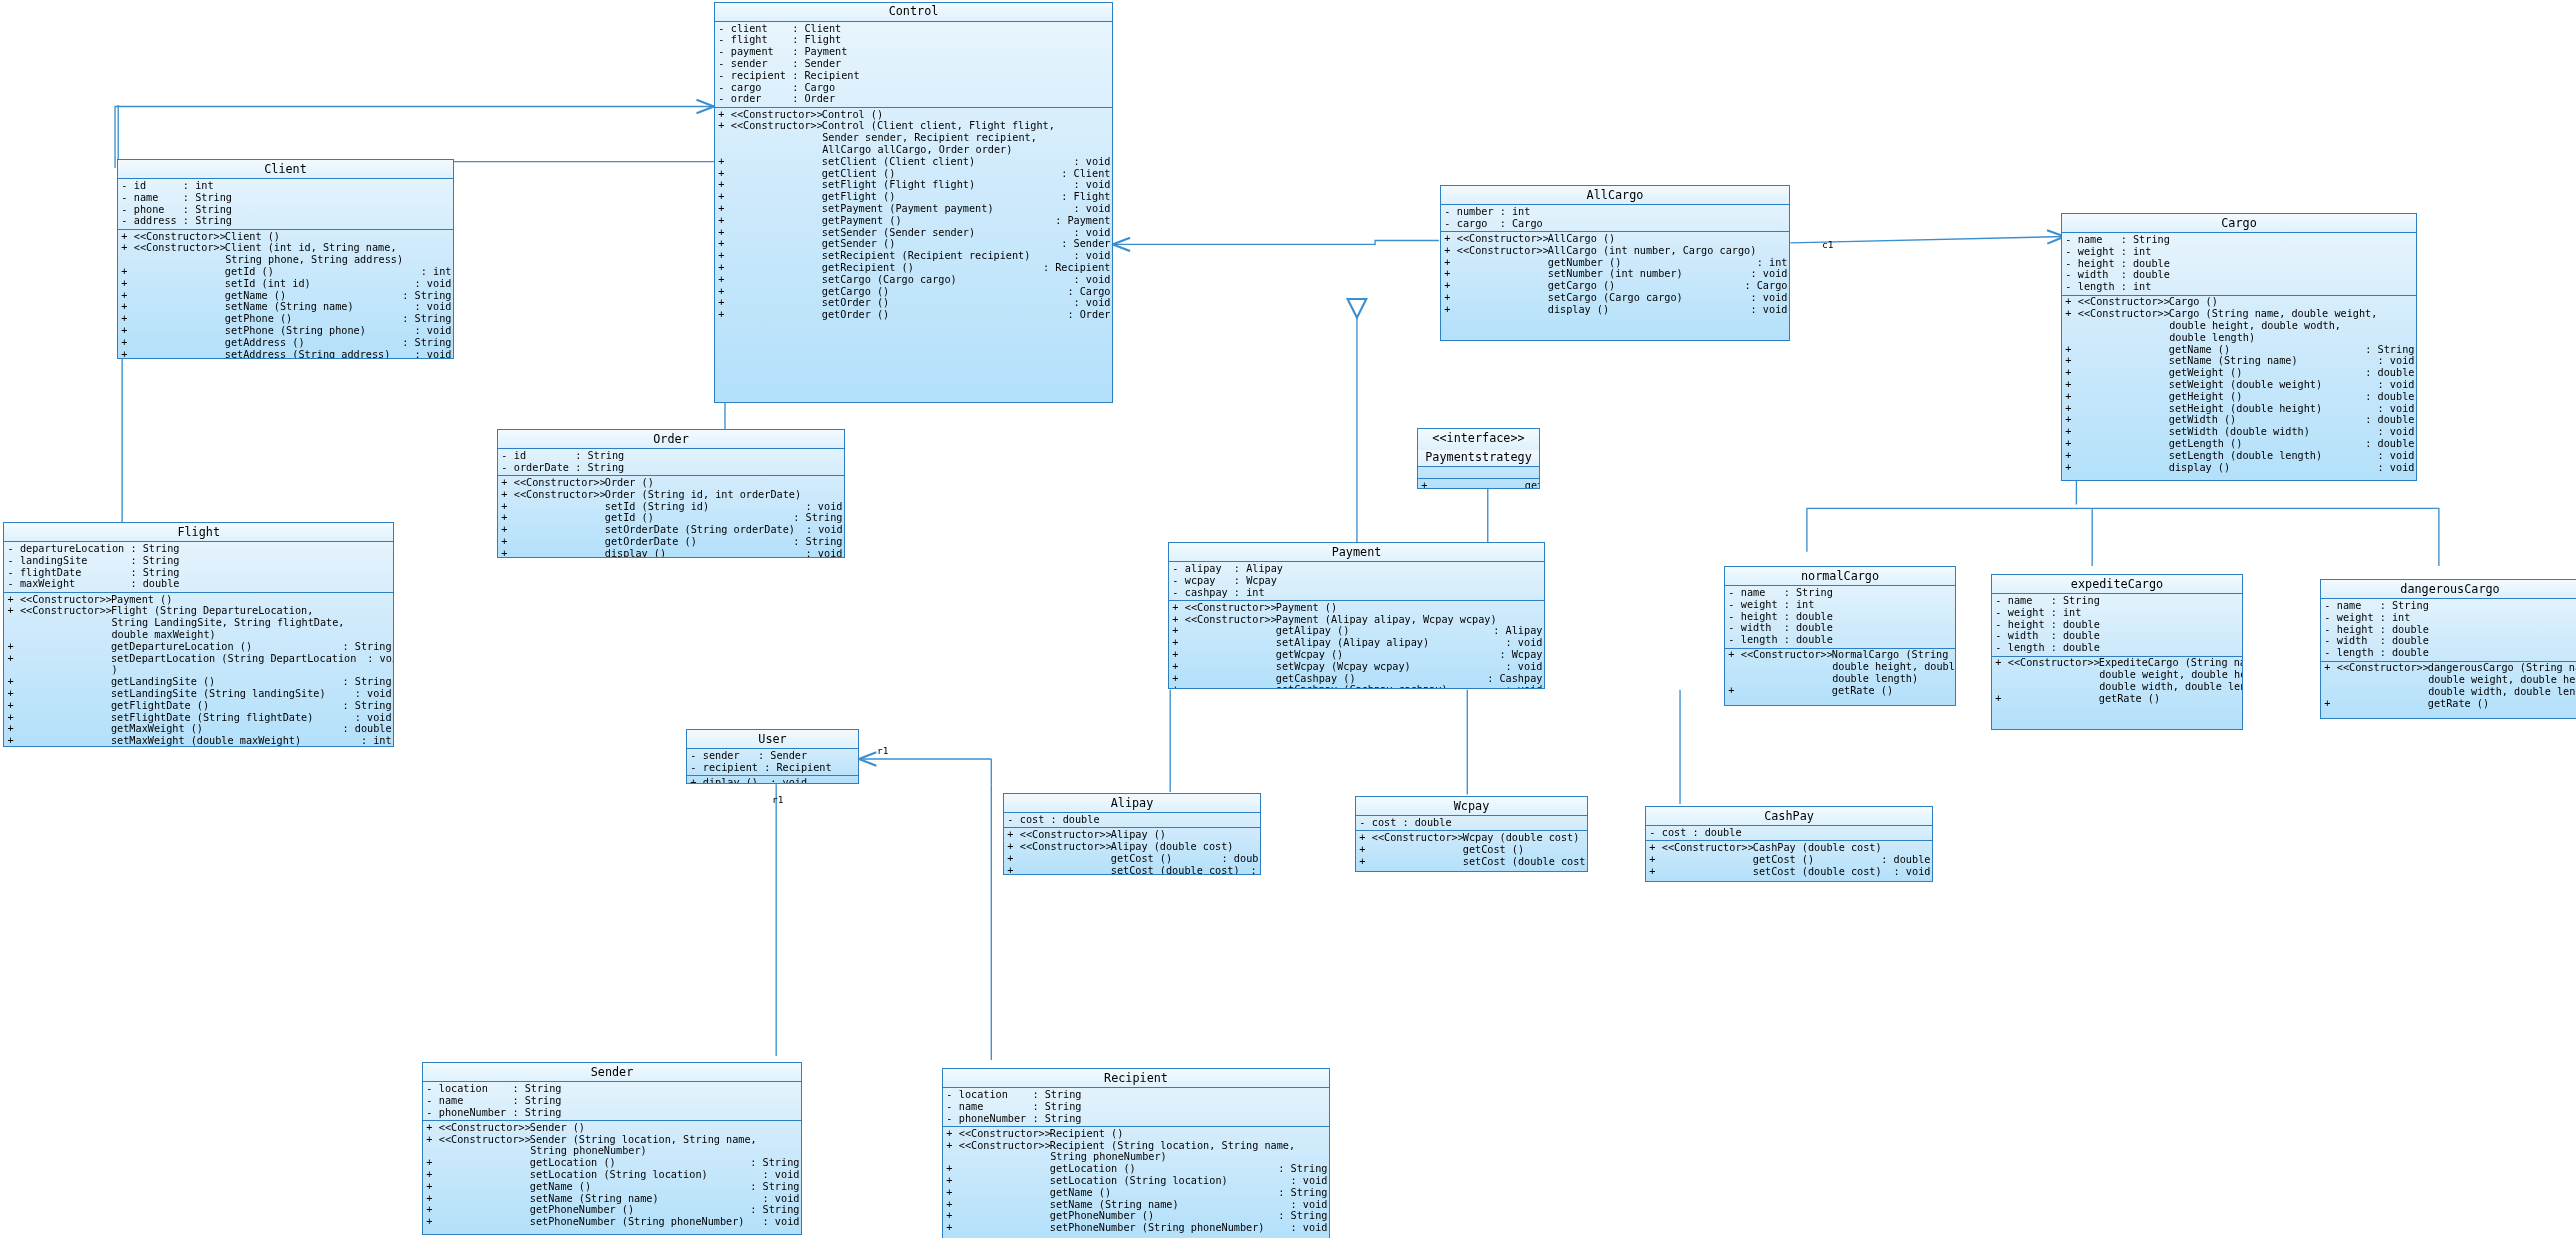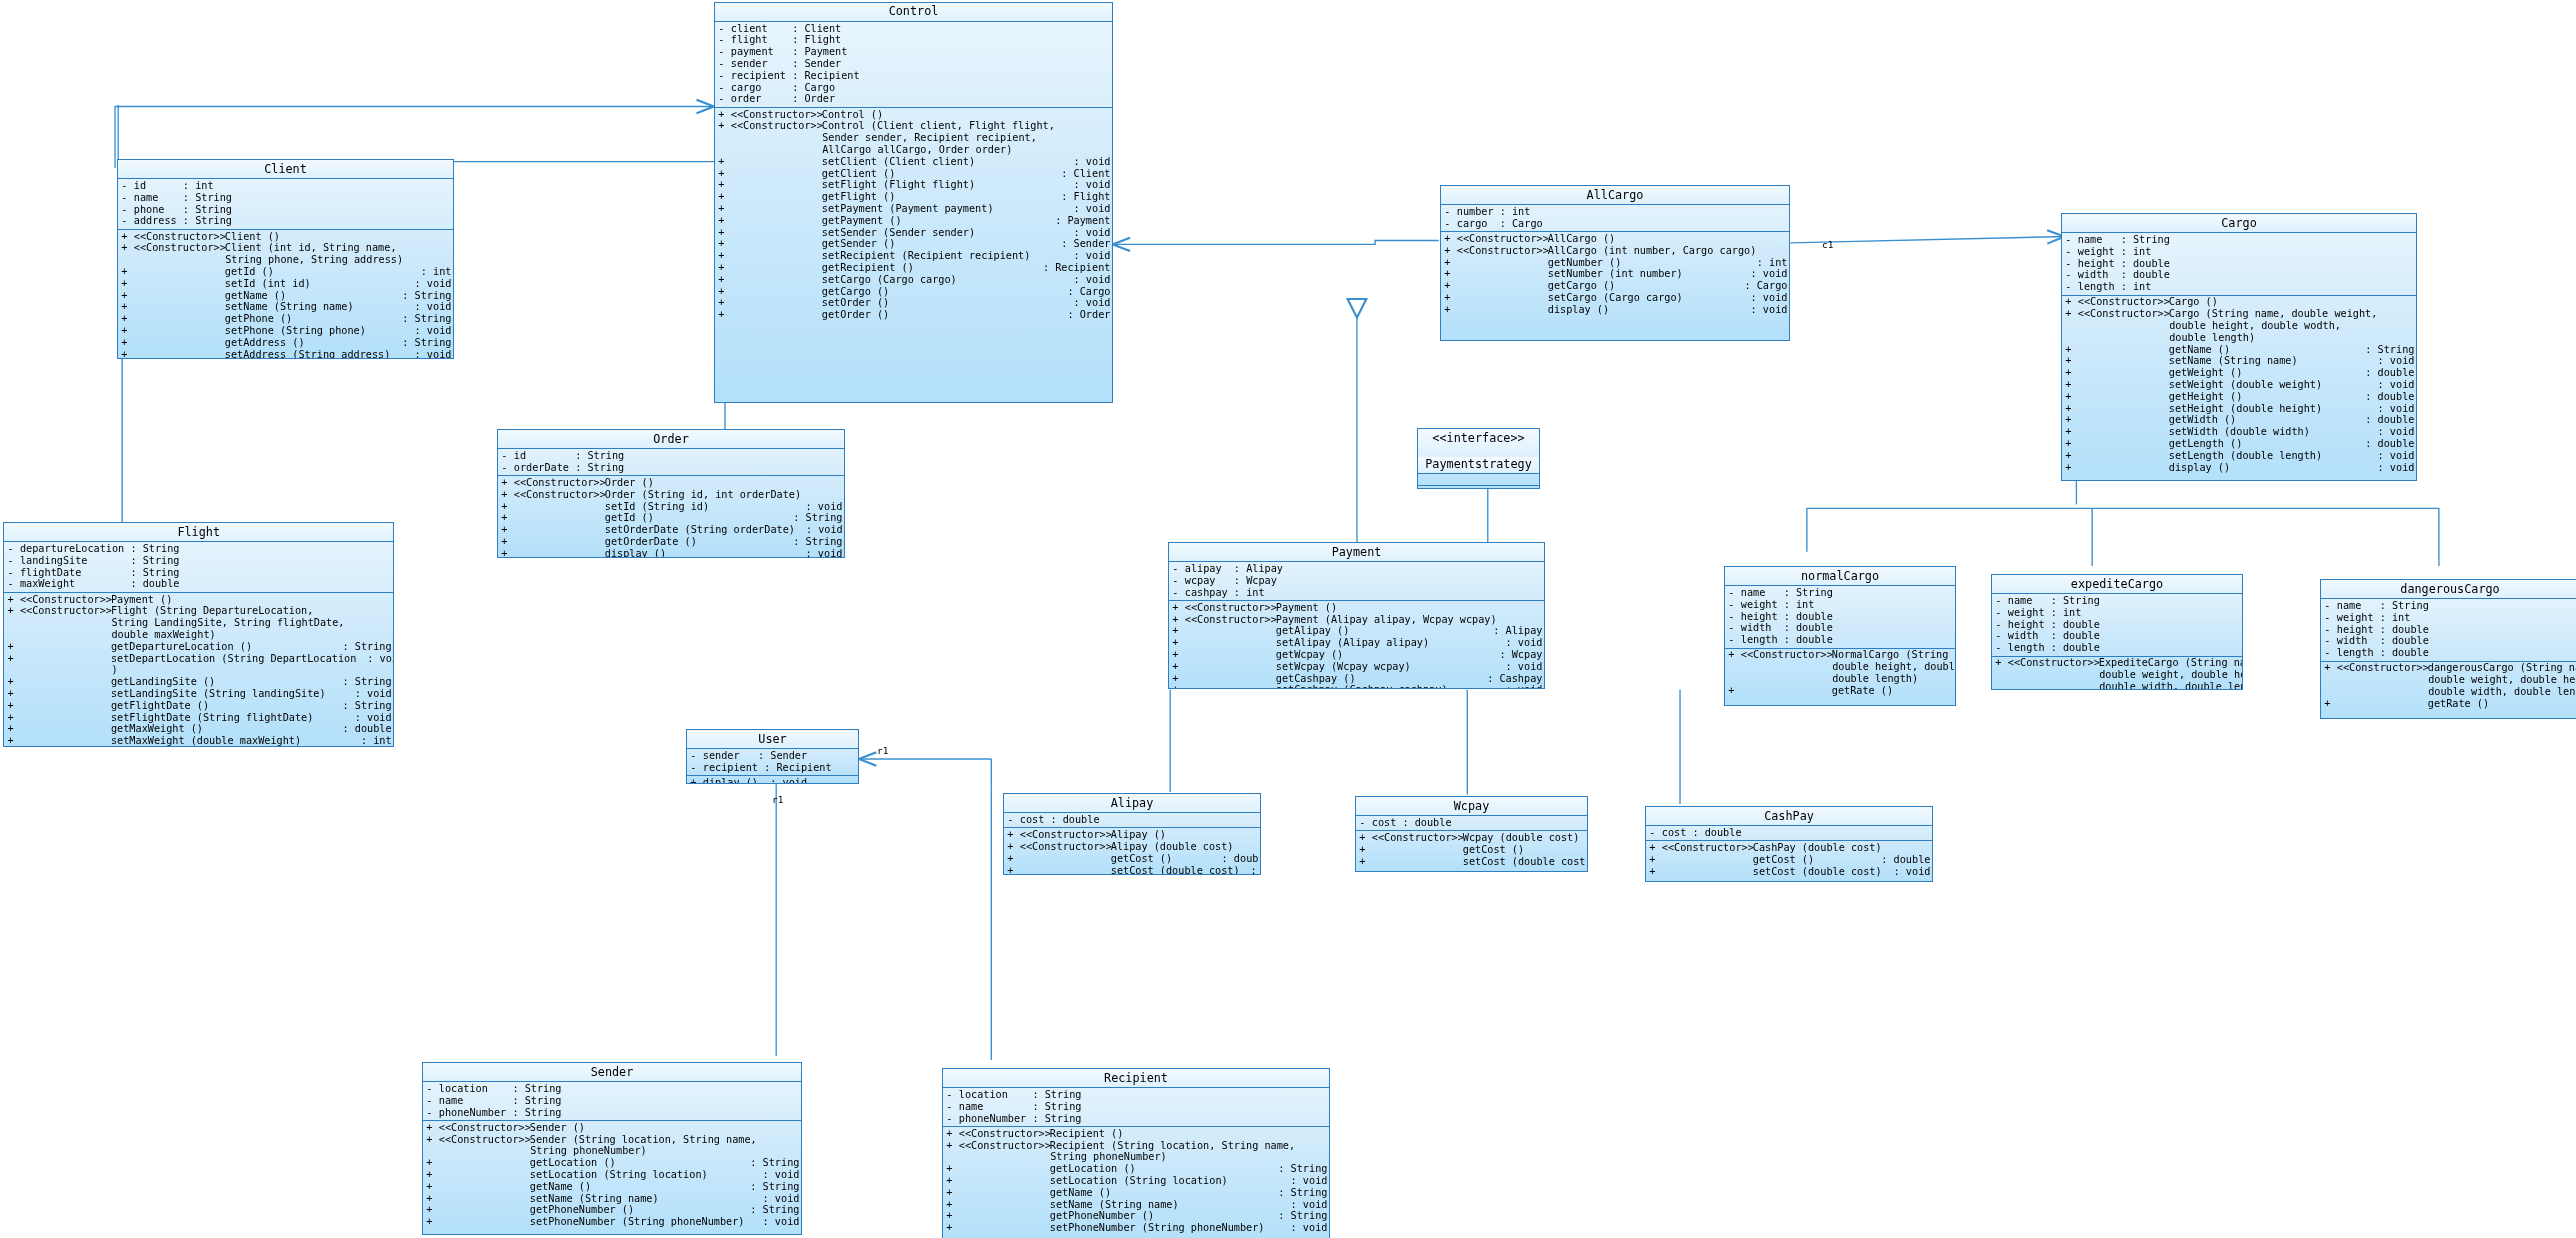--- a/index.html
+++ b/index.html
@@ -39,21 +39,21 @@
     font-size: 11.8px;
     line-height: 15px;
     padding: 1.6px 3.2px;
     border-bottom: 1.6px solid #2e7fc1;
     background: linear-gradient(180deg, #f3fafe 0%, #ddf1fd 100%);
     color: #000;
     white-space: nowrap;
   }
   .uml .title.two {
     border-bottom: none;
-    padding-bottom: 11px;
+    padding-bottom: 4px;
   }
   .uml .title.sub {
     border-bottom: 1.6px solid #2e7fc1;
     padding-top: 0px;
   }
   .uml .compart {
     border-bottom: 1.6px solid #2e7fc1;
     padding: 0.8px 0 1.6px 0;
   }
   .uml .compart:last-child { border-bottom: none; }
@@ -298,21 +298,21 @@
         <div class="arow"><span class="vis">-</span><span class="an">length </span><span class="col">: double</span></div>
       </div>
     <div class="compart">
         <div class="row"><span class="vis">+</span><span class="ctor">&lt;&lt;Constructor&gt;&gt;</span><span class="nm">NormalCargo (String na</span></div>
         <div class="row"><span class="cont">double height, double</span></div>
         <div class="row"><span class="cont">double length)</span></div>
         <div class="row"><span class="vis">+</span><span class="ctor"></span><span class="nm">getRate ()</span></div>
       </div>
   </div>
 
-  <div class="uml" style="left:1991px; top:574px; width:252px; height:116px;">
+  <div class="uml" style="left:1991px; top:574px; width:252px; height:156px;">
     <div class="title">expediteCargo</div>
     <div class="compart">
         <div class="arow"><span class="vis">-</span><span class="an">name   </span><span class="col">: String</span></div>
         <div class="arow"><span class="vis">-</span><span class="an">weight </span><span class="col">: int</span></div>
         <div class="arow"><span class="vis">-</span><span class="an">height </span><span class="col">: double</span></div>
         <div class="arow"><span class="vis">-</span><span class="an">width  </span><span class="col">: double</span></div>
         <div class="arow"><span class="vis">-</span><span class="an">length </span><span class="col">: double</span></div>
       </div>
     <div class="compart">
         <div class="row"><span class="vis">+</span><span class="ctor">&lt;&lt;Constructor&gt;&gt;</span><span class="nm">ExpediteCargo (String nam</span></div>

